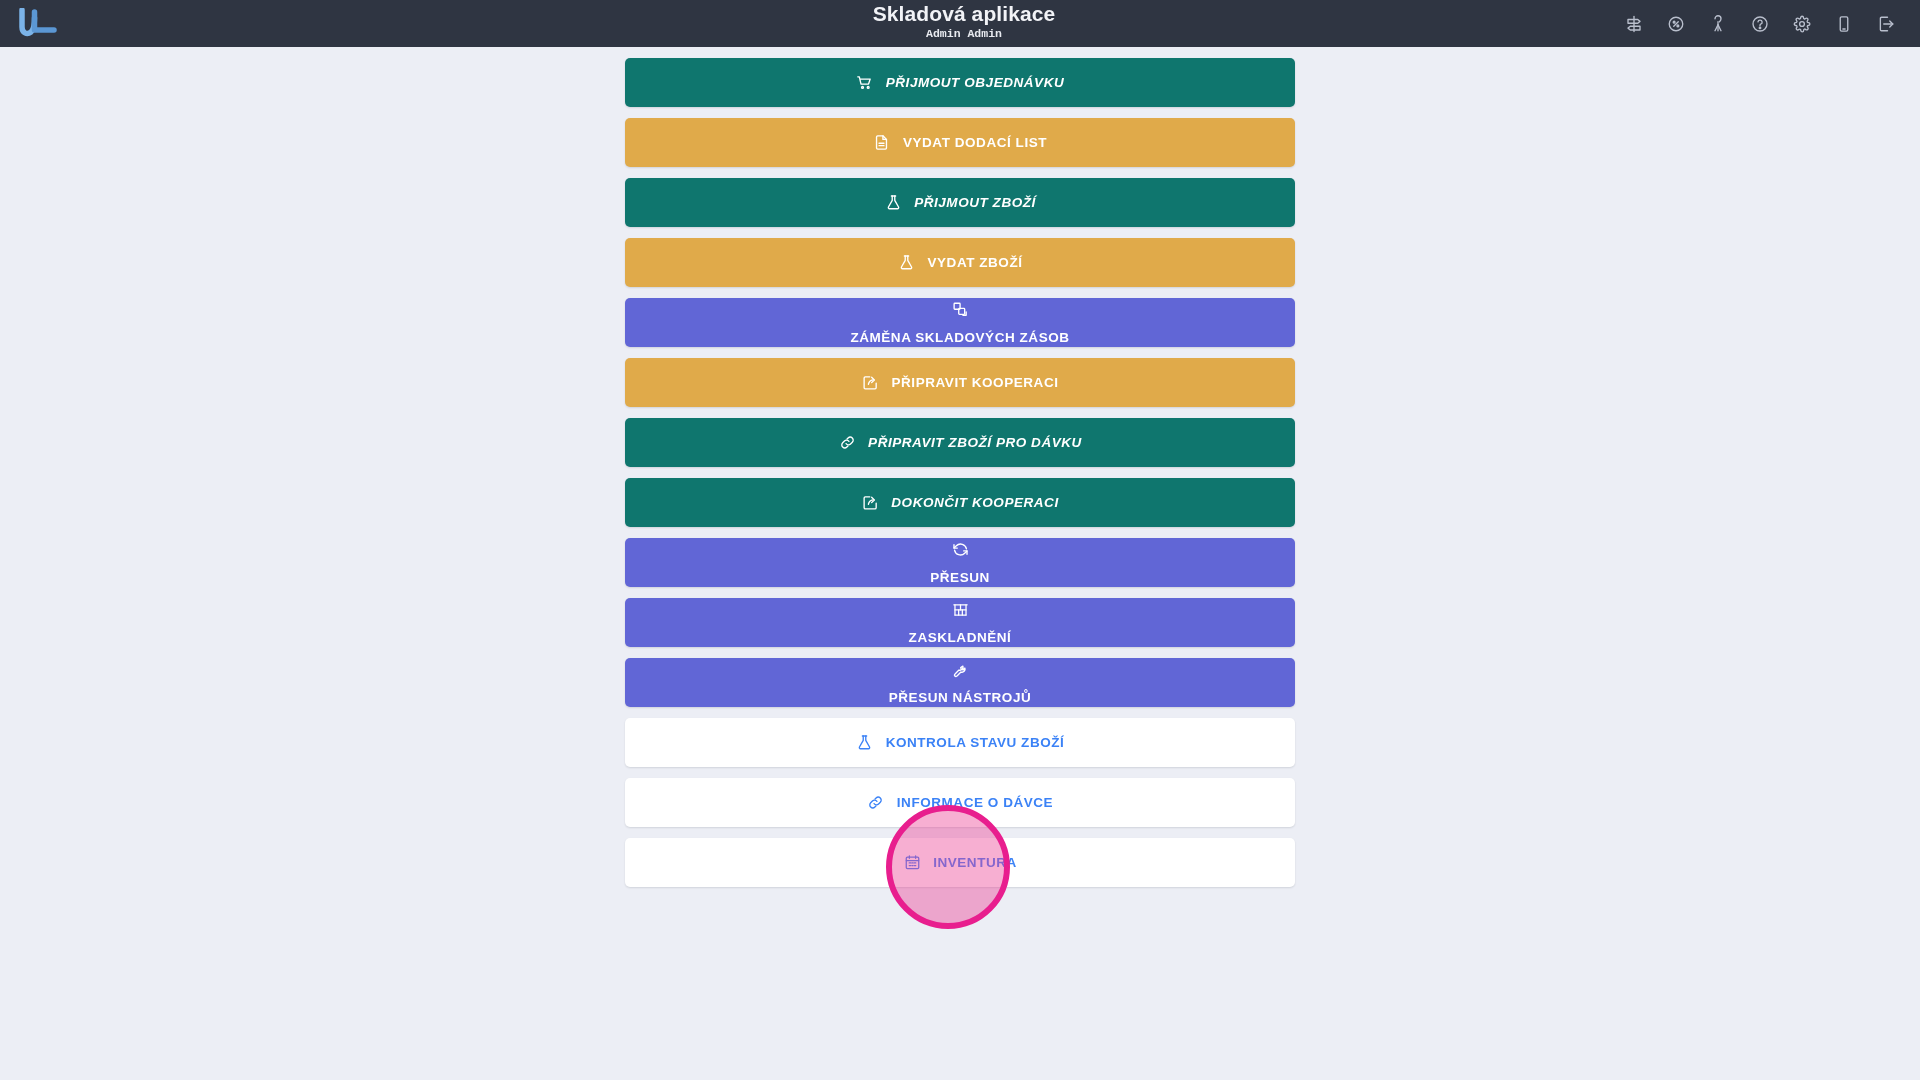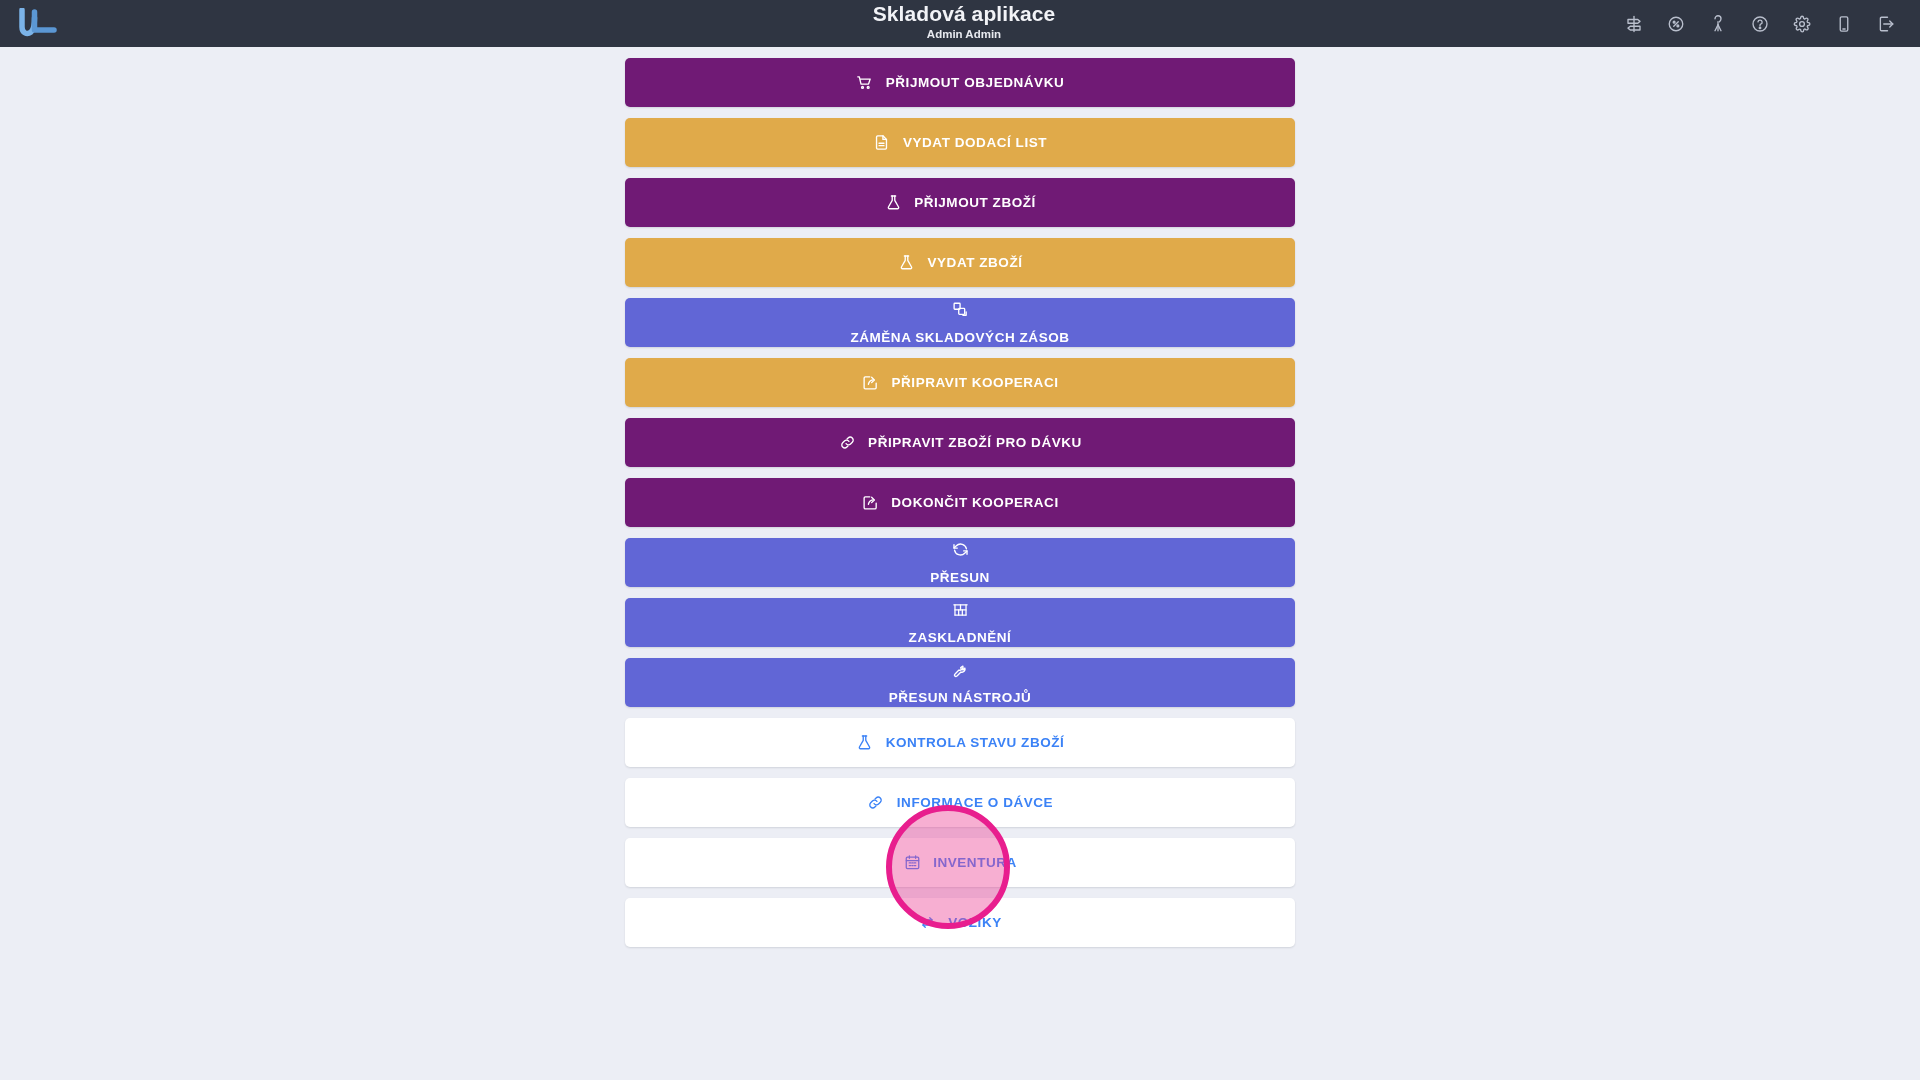--- a/index.html
+++ b/index.html
@@ -45,20 +45,21 @@
     font-weight: bold;
     line-height: 24px;
     letter-spacing: .1px;
   }
   .app-user {
     color: #e8eaf0;
     font-size: 11.5px;
     font-weight: bold;
     line-height: 14px;
     margin-top: 1px;
+    font-family: Liberation Mono, monospace;
   }
 
   .topbar-icons {
     margin-left: auto;
     display: flex;
     align-items: center;
     gap: 22px;
     padding-right: 6px;
     z-index: 2;
   }
@@ -106,21 +107,21 @@
   }
   .act-btn .bi {
     display: flex;
     align-items: center;
     justify-content: center;
     width: 18px; height: 18px;
     flex: 0 0 auto;
   }
   .act-btn .bi svg { display: block; }
 
-  .v-green  { background: #701a75; }
+  .v-green  { background: #0f766e; font-style: italic; }
   .v-orange { background: #e0aa4a; }
   .v-purple { background: #6166d6; flex-direction: column; }
   .v-white  { background: #ffffff; color: #3b82f6; }
 
   
   .click-ring {
     position: absolute;
     width: 124px;
     height: 124px;
     border-radius: 50%;
@@ -344,27 +345,16 @@
             <path d="M7.4 12.6h2"></path>
             <path d="M11 12.6h2"></path>
             <path d="M14.6 12.6h2"></path>
             <path d="M7.4 16.4h2"></path>
             <path d="M11 16.4h2"></path>
             <path d="M14.6 16.4h2"></path>
           </svg>
         </span>
         <span>Inventura</span>
       </button>
-      <button class="act-btn v-white">
-        <span class="bi">
-          <svg width="17" height="17" viewBox="0 0 24 24" fill="none" stroke="currentColor" stroke-width="1.9" stroke-linecap="round" stroke-linejoin="round">
-            <path d="M3.2 8.4h15.2"></path>
-            <path d="M15.2 5.2l3.2 3.2-3.2 3.2"></path>
-            <path d="M20.8 15.6H5.6"></path>
-            <path d="M8.8 12.4l-3.2 3.2 3.2 3.2"></path>
-          </svg>
-        </span>
-        <span>Vozíky</span>
-      </button>
     </div>
 
   <div class="click-ring" style="width: 124px; height: 124px; left: 886px; top: 758px; background: rgba(236, 64, 147, 0.42); border-color: rgb(232, 30, 142);"></div>
 </div>
 
 </body></html>

